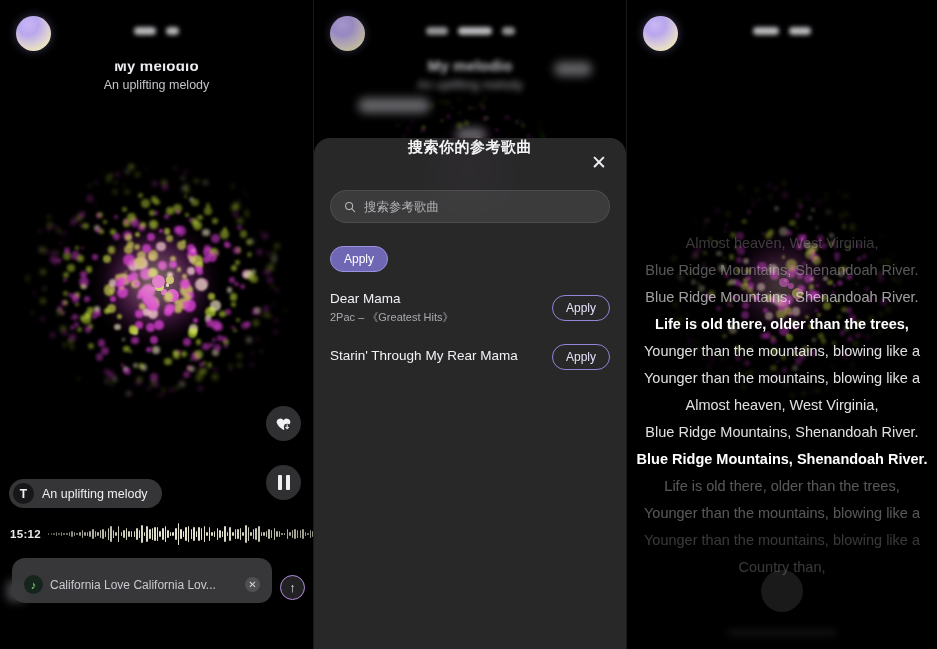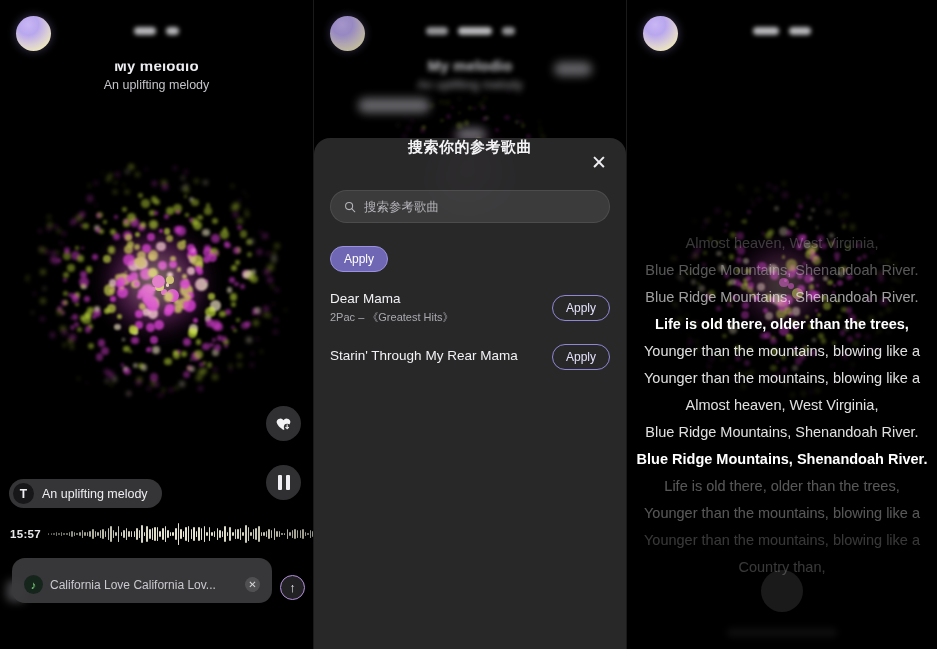--- a/index.html
+++ b/index.html
@@ -689,21 +689,21 @@
           <i></i>
         </span>
     </div>
 
     <div class="text-chip">
       <span class="chip-badge">T</span>
       <span class="lbl">An uplifting melody</span>
     </div>
 
     <div class="wave-row">
-      <span class="time">15:57</span>
+      <span class="time">15:12</span>
       <span class="wave" id="wave1">
           <i style="height: 1.5px; opacity: 0.45;"></i>
           <i style="height: 2.3px; opacity: 0.48;"></i>
           <i style="height: 2.4px; opacity: 0.5;"></i>
           <i style="height: 3.2px; opacity: 0.53;"></i>
           <i style="height: 1.9px; opacity: 0.55;"></i>
           <i style="height: 4.7px; opacity: 0.57;"></i>
           <i style="height: 2px; opacity: 0.59;"></i>
           <i style="height: 2.2px; opacity: 0.6;"></i>
           <i style="height: 3.5px; opacity: 0.62;"></i>

